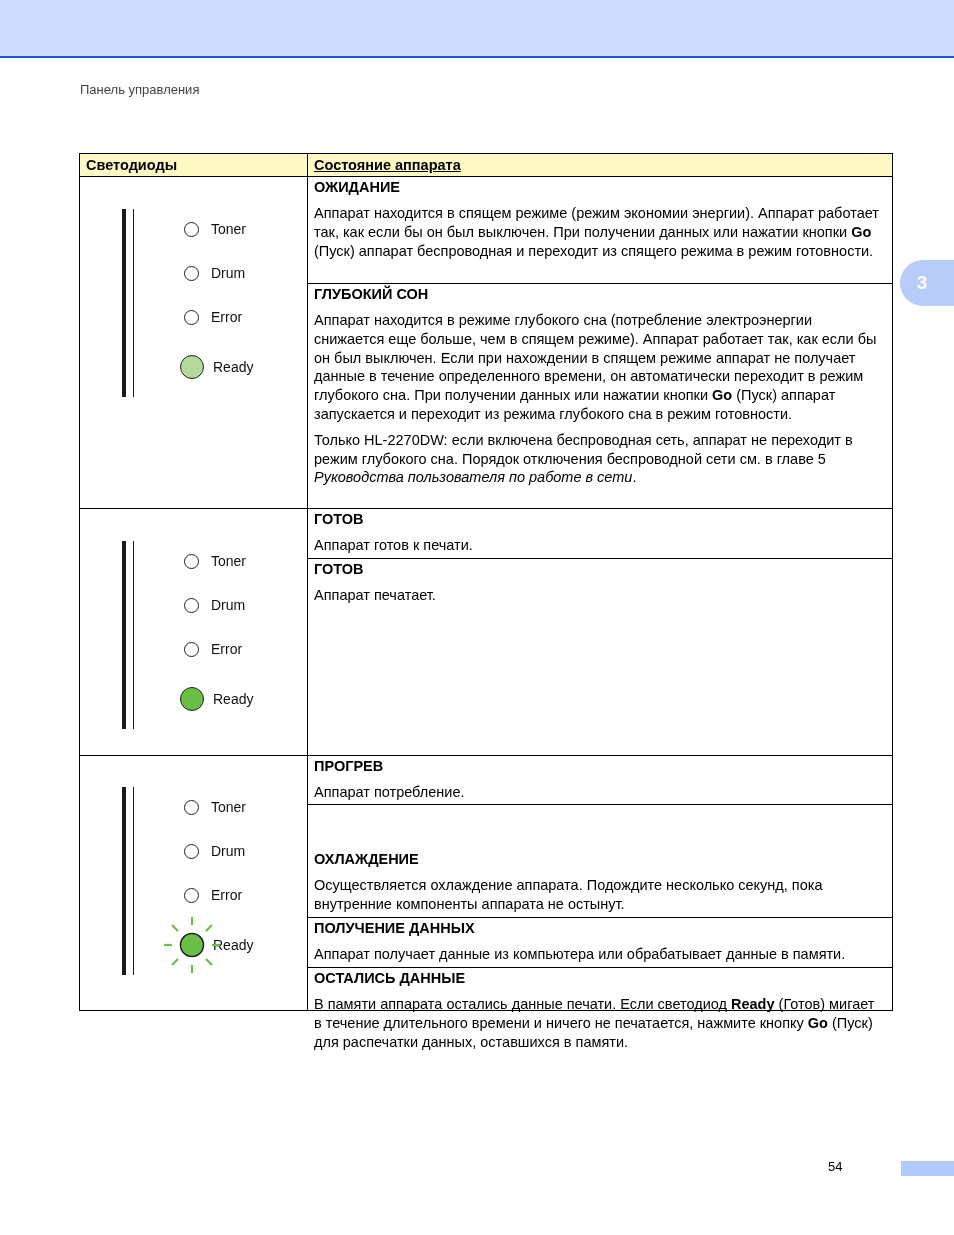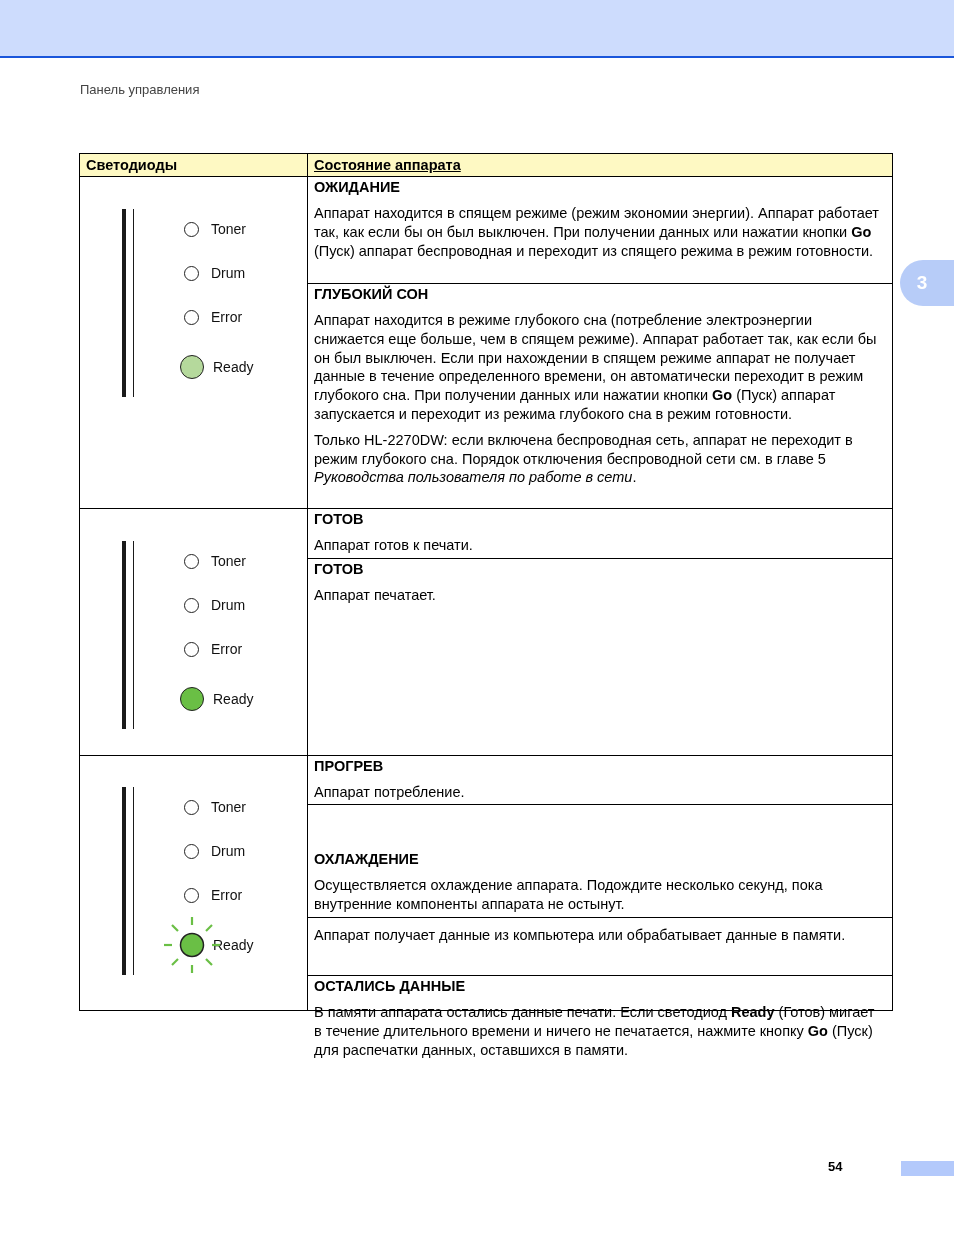--- a/index.html
+++ b/index.html
@@ -34,21 +34,21 @@
   .led-row { position: absolute; left: 58px; display: flex; align-items: center; }
   .led { width: 15px; height: 15px; border: 1.5px solid #222; border-radius: 50%; background: #fff; margin-left: 4px; }
   .led.big { width: 24px; height: 24px; margin-left: 0; border-width: 1.5px; }
   .led.pale { background: #b5d99c; }
   .led.on { background: #6abf45; }
   .led-label { font-size: 14px; margin-left: 12px; color: #111; }
   .led-label.ready { margin-left: 9px; }
   .blink-wrap { position: relative; width: 24px; height: 24px; }
   .blink-wrap svg { position: absolute; left: -18px; top: -18px; }
 
-  .page-num { position: absolute; left: 828px; top: 1159px; font-weight: bold; font-size: 13px; }
+  .page-num { position: absolute; left: 828px; top: 1159px; font-weight: normal; font-size: 13px; }
   .page-bar { position: absolute; left: 901px; top: 1161px; width: 53px; height: 15px; background: #b3c9fb; }
 </style>
 </head>
 <body>
 
 <div class="top-band"></div>
 <div class="running-head">Панель управления</div>
 <div class="chapter-tab">
     <span>3</span>
   </div>
@@ -170,20 +170,21 @@
     <div class="state-cell">
       <div class="state" style="height:49px;">
         <div class="state-title">ПРОГРЕВ</div>
         <div class="state-text">Аппарат потребление.</div>
       </div>
       <div class="state" style="height:69px;margin-top:44px;">
         <div class="state-title">ОХЛАЖДЕНИЕ</div>
         <div class="state-text">Осуществляется охлаждение аппарата. Подождите несколько секунд, пока внутренние компоненты аппарата не остынут.</div>
       </div>
       <div class="state" style="height:50px;">
+        <div class="state-title">ПОЛУЧЕНИЕ ДАННЫХ</div>
         <div class="state-text">Аппарат получает данные из компьютера или обрабатывает данные в памяти.</div>
       </div>
       <div class="state">
         <div class="state-title">ОСТАЛИСЬ ДАННЫЕ</div>
         <div class="state-text"><span>В памяти аппарата остались данные печати. Если светодиод </span><b>Ready</b><span> (Готов) мигает в течение длительного времени и ничего не печатается, нажмите кнопку </span><b>Go</b><span> (Пуск) для распечатки данных, оставшихся в памяти.</span></div>
       </div>
     </div>
   </div>
 </div>
 

